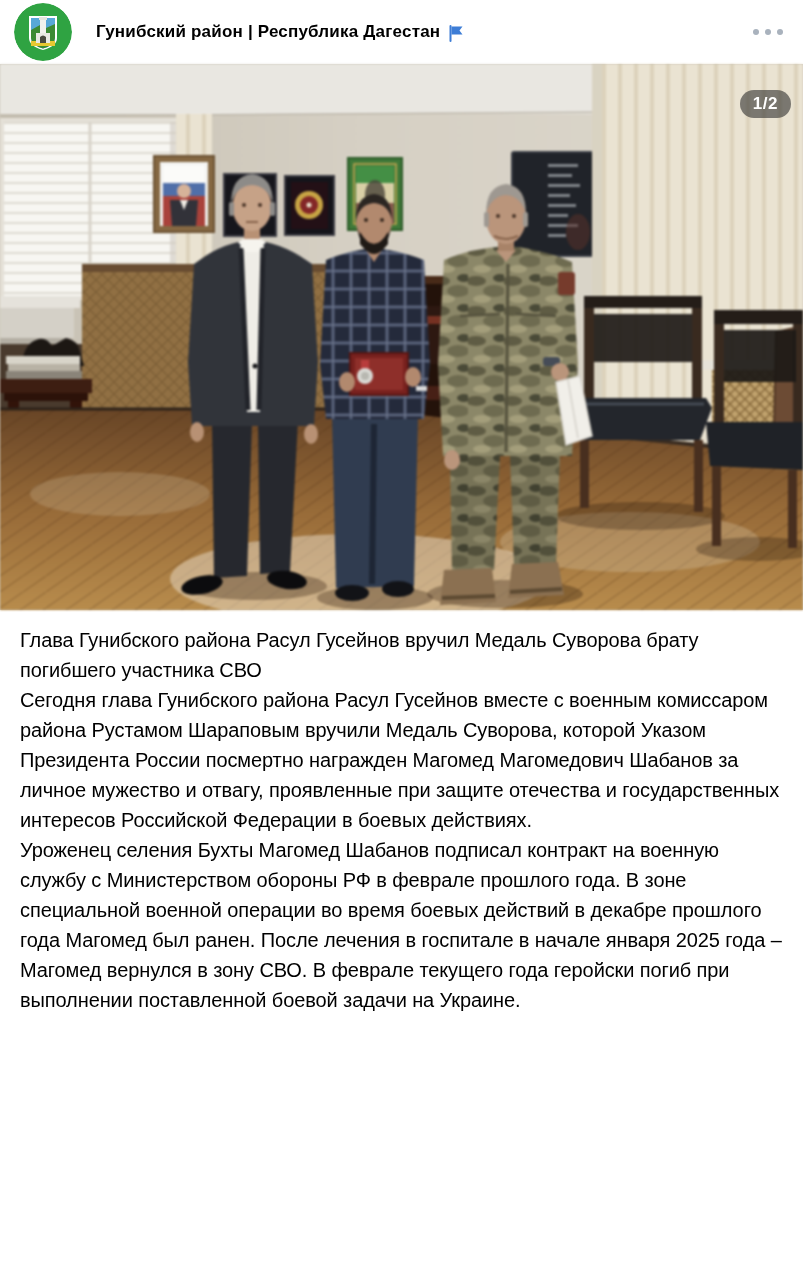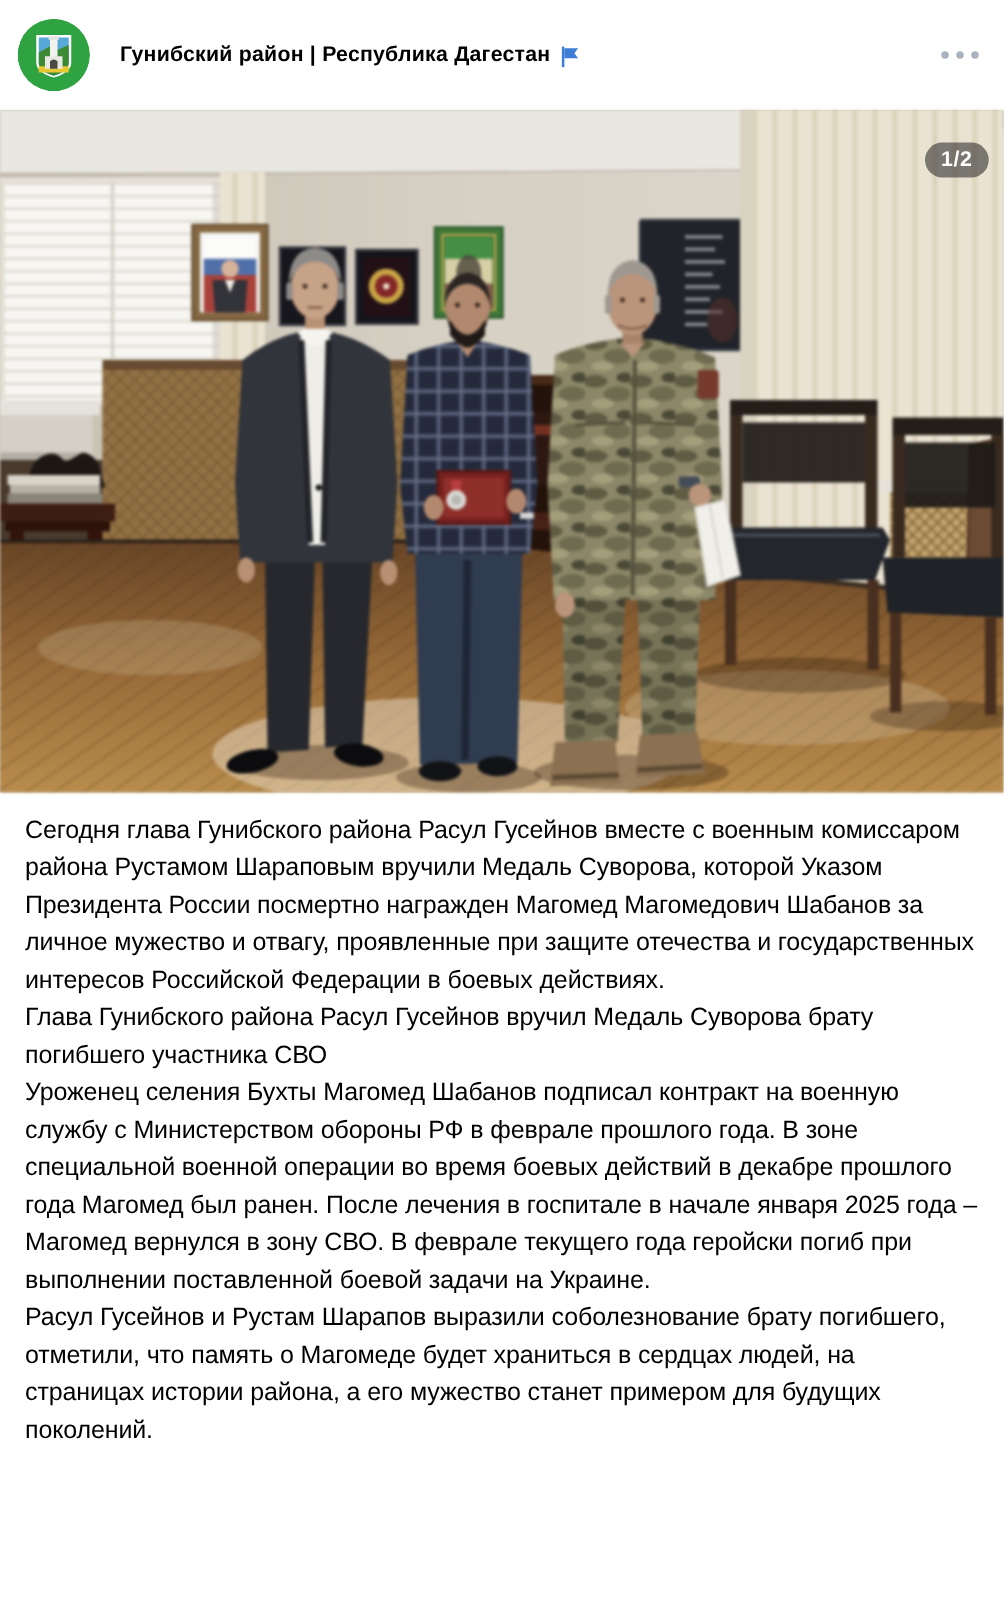--- a/index.html
+++ b/index.html
@@ -3,21 +3,21 @@
 <meta charset="utf-8">
 <style>
   html,body{margin:0;padding:0;}
   body{
     width:803px;height:1280px;overflow:hidden;background:#fff;
     font-family:"Liberation Sans","DejaVu Sans",sans-serif;
     -webkit-font-smoothing:antialiased;
   }
   .post{width:803px;height:1280px;background:#fff;}
   
-  .post-header{display:flex;align-items:center;height:88px;padding:0 18px 0 14px;box-sizing:border-box;}
+  .post-header{display:flex;align-items:center;height:64px;padding:0 18px 0 14px;box-sizing:border-box;}
   .avatar{width:58px;height:58px;border-radius:50%;overflow:hidden;flex:none;cursor:pointer;}
   .avatar svg{display:block;}
   .community-name{margin-left:24px;font-size:17px;font-weight:700;color:#000;letter-spacing:.2px;display:flex;align-items:center;cursor:pointer;}
   .flag-icon{margin-left:8px;display:inline-flex;position:relative;top:1px;}
   .menu-dots{margin-left:auto;display:flex;gap:6px;padding:8px 2px;cursor:pointer;}
   .menu-dots i{width:6px;height:6px;border-radius:50%;background:#a9b2bd;display:block;}
   
   .photo-wrap{position:relative;width:803px;height:546px;background:#cfc9bc;cursor:pointer;}
   .photo-wrap > svg{display:block;filter:blur(1.1px) saturate(.92);}
   .photo-counter{
@@ -326,19 +326,18 @@
         <circle cx="498" cy="152" r="2" fill="#4a3426"></circle>
           <circle cx="514" cy="152" r="2" fill="#4a3426"></circle>
         <path d="M494,172 Q506,178 518,172" stroke="#8a6248" stroke-width="2" fill="none"></path>
       </g>
     </svg>
 
     <div class="photo-counter">1/2</div>
   </div>
 
   <div class="post-text">
+    <p>Глава Гунибского района Расул Гусейнов вручил Медаль Суворова брату погибшего участника СВО</p>
     <p>Сегодня глава Гунибского района Расул Гусейнов вместе с военным комиссаром района Рустамом Шараповым вручили Медаль Суворова, которой Указом Президента России посмертно награжден Магомед Магомедович Шабанов за личное мужество и отвагу, проявленные при защите отечества и государственных интересов Российской Федерации в боевых действиях.</p>
-    <p>Глава Гунибского района Расул Гусейнов вручил Медаль Суворова брату погибшего участника СВО</p>
     <p>Уроженец селения Бухты Магомед Шабанов подписал контракт на военную службу с Министерством обороны РФ в феврале прошлого года. В зоне специальной военной операции во время боевых действий в декабре прошлого года Магомед был ранен. После лечения в госпитале в начале января 2025 года – Магомед вернулся в зону СВО. В феврале текущего года геройски погиб при выполнении поставленной боевой задачи на Украине.</p>
-    <p>Расул Гусейнов и Рустам Шарапов выразили соболезнование брату погибшего, отметили, что память о Магомеде будет храниться в сердцах людей, на страницах истории района, а его мужество станет примером для будущих поколений.</p>
   </div>
 
 </div>
 
 </body></html>

